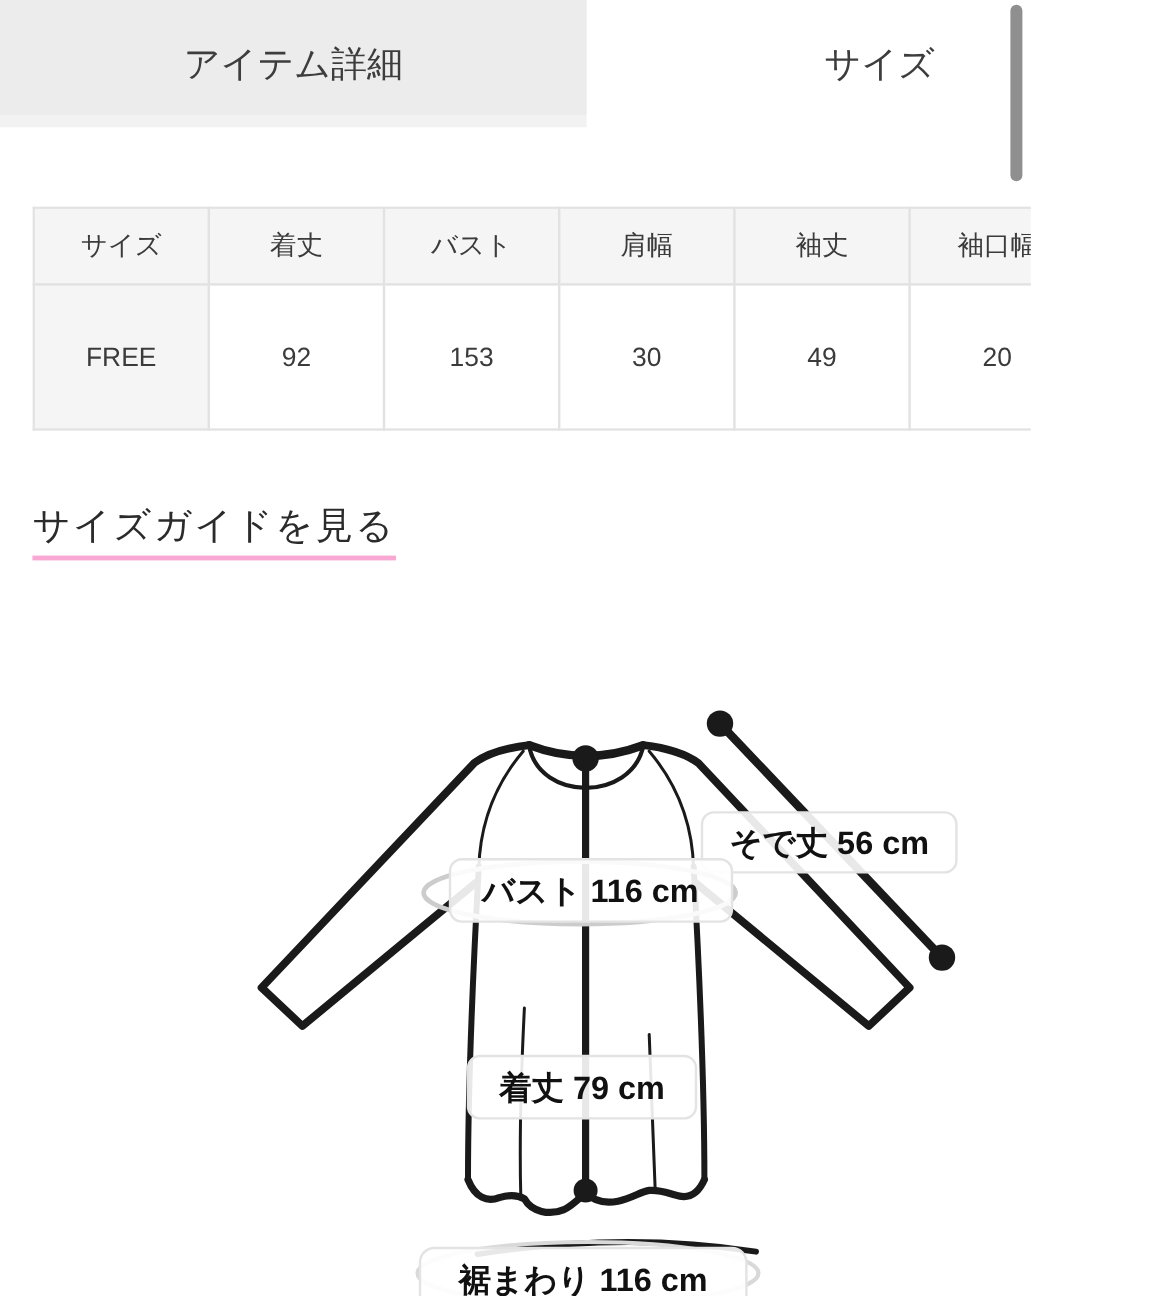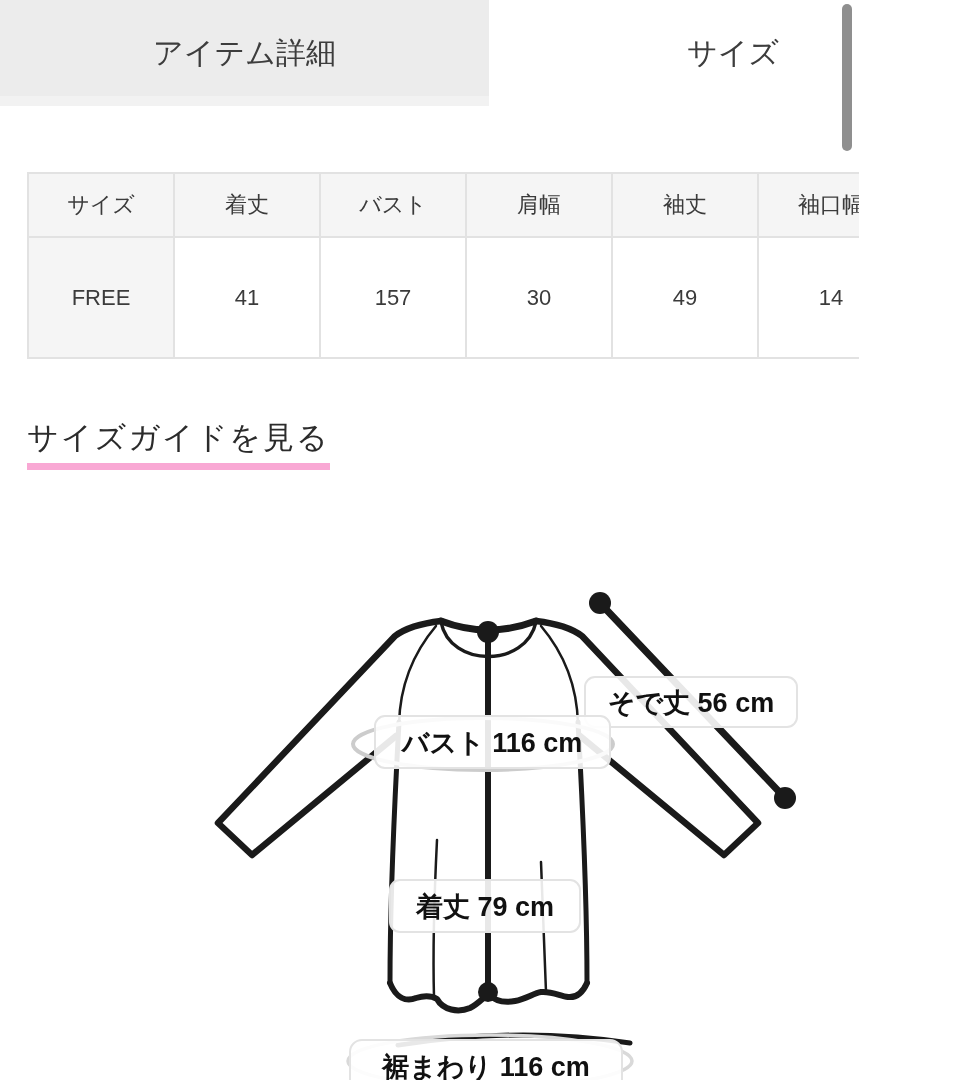--- a/index.html
+++ b/index.html
@@ -23,21 +23,21 @@
   table.size col{width:146px;}
   table.size th,table.size td{
     border:2px solid #e2e2e2;text-align:center;vertical-align:middle;
     font-size:22px;font-weight:400;color:#3b3b3b;padding:0;}
   table.size th{height:62px;background:#f5f5f5;}
   table.size td{height:119px;background:#ffffff;}
   table.size td.rowhead{background:#f5f5f5;}
 
   
   .guide-link{position:absolute;left:27px;top:417px;font-size:31px;letter-spacing:2px;
-    color:#2b2b2b;text-decoration:none;border-bottom:7px solid #f9a8d4;
+    color:#2b2b2b;text-decoration:none;border-bottom:4px solid #f9a8d4;
     padding-bottom:4px;cursor:pointer;}
 
   
   .diagram{position:absolute;left:0;top:540px;width:977px;height:540px;display:block;}
   .diagram text{font-family:"Liberation Sans","DejaVu Sans",sans-serif;
     font-size:27px;font-weight:bold;fill:#111;text-anchor:middle;}
   .diagram rect.lblbox{fill:rgba(255,255,255,0.9);stroke:#e3e3e3;stroke-width:2;}
 
   
   .scrollbar-thumb{position:absolute;top:4px;right:7px;width:10px;height:147px;
@@ -75,25 +75,25 @@
           <th>バスト</th>
           <th>肩幅</th>
           <th>袖丈</th>
           <th>袖口幅</th>
           <th>裾まわり</th>
         </tr>
       </thead>
       <tbody>
         <tr>
           <td class="rowhead">FREE</td>
-          <td>41</td>
-          <td>157</td>
+          <td>92</td>
+          <td>153</td>
           <td>30</td>
           <td>49</td>
-          <td>14</td>
+          <td>20</td>
           <td></td>
         </tr>
       </tbody>
     </table>
   </div>
 
   <a class="guide-link">サイズガイドを見る</a>
 
   <svg class="diagram" viewBox="0 0 977 540">
 

